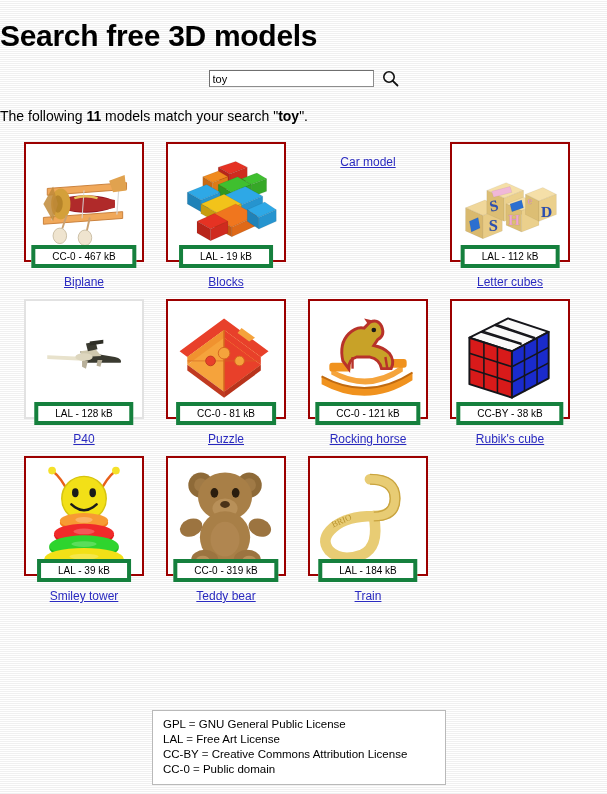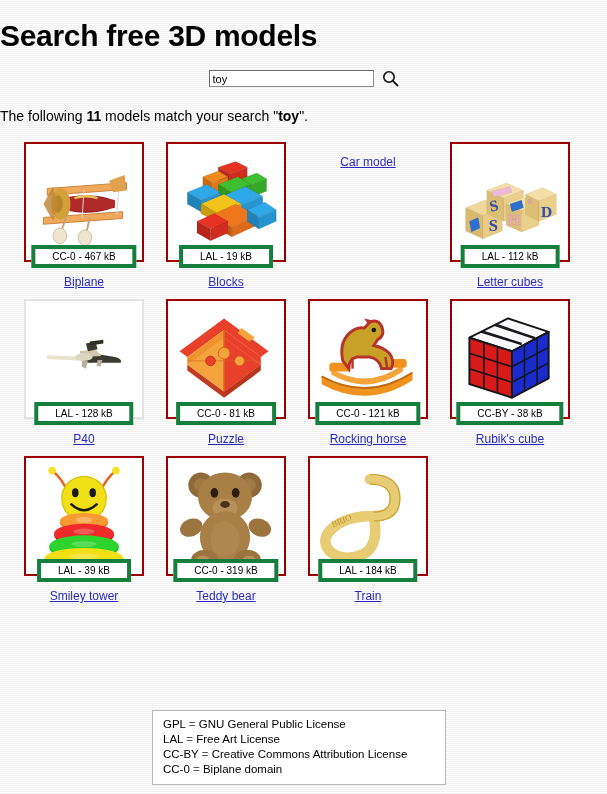--- a/index.html
+++ b/index.html
@@ -442,16 +442,16 @@
           <div class="license-badge">LAL - 184 kB</div>
         </div>
         <a class="card-title">Train</a>
       </div>
     </div>
 
   <div class="legend" id="legend">
       <div class="legend-row"><span class="legend-code">GPL</span><span class="legend-eq"> = </span><span>GNU General Public License</span></div>
       <div class="legend-row"><span class="legend-code">LAL</span><span class="legend-eq"> = </span><span>Free Art License</span></div>
       <div class="legend-row"><span class="legend-code">CC-BY</span><span class="legend-eq"> = </span><span>Creative Commons Attribution License</span></div>
-      <div class="legend-row"><span class="legend-code">CC-0</span><span class="legend-eq"> = </span><span>Biplane domain</span></div>
+      <div class="legend-row"><span class="legend-code">CC-0</span><span class="legend-eq"> = </span><span>Public domain</span></div>
     </div>
 
 </div>
 
 </body></html>

